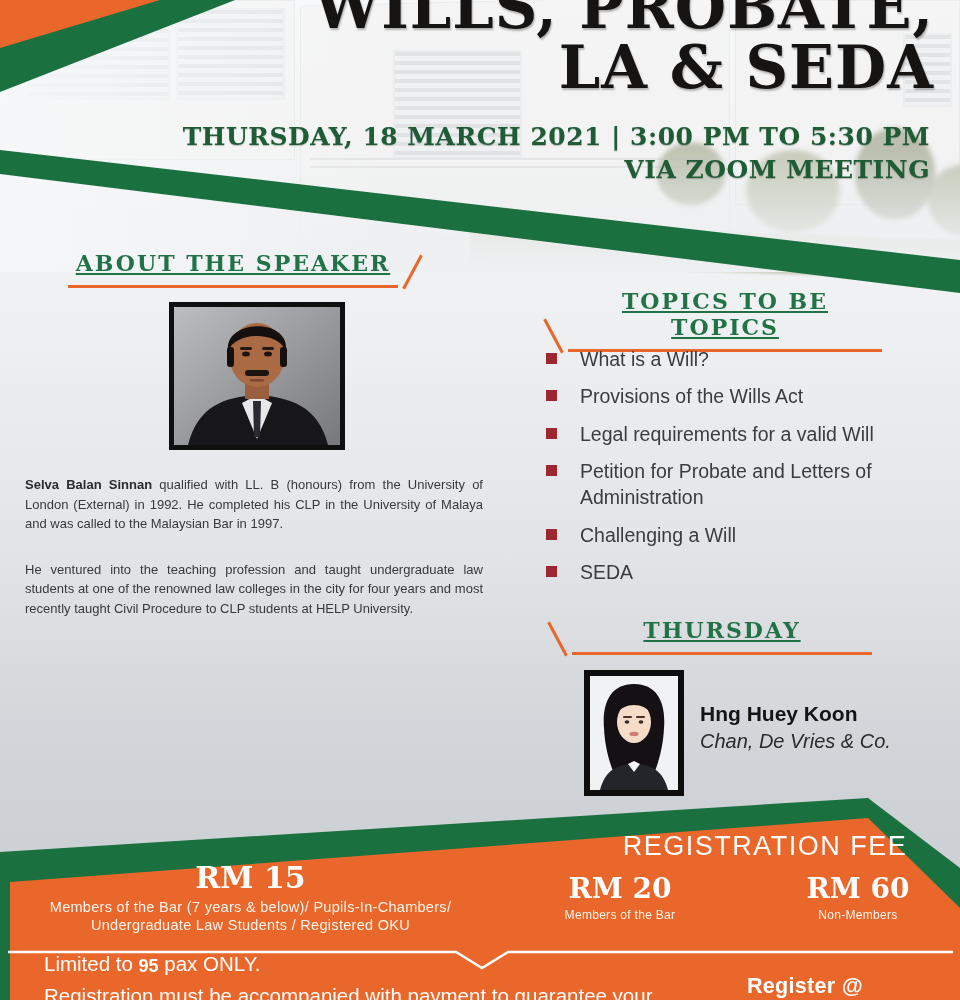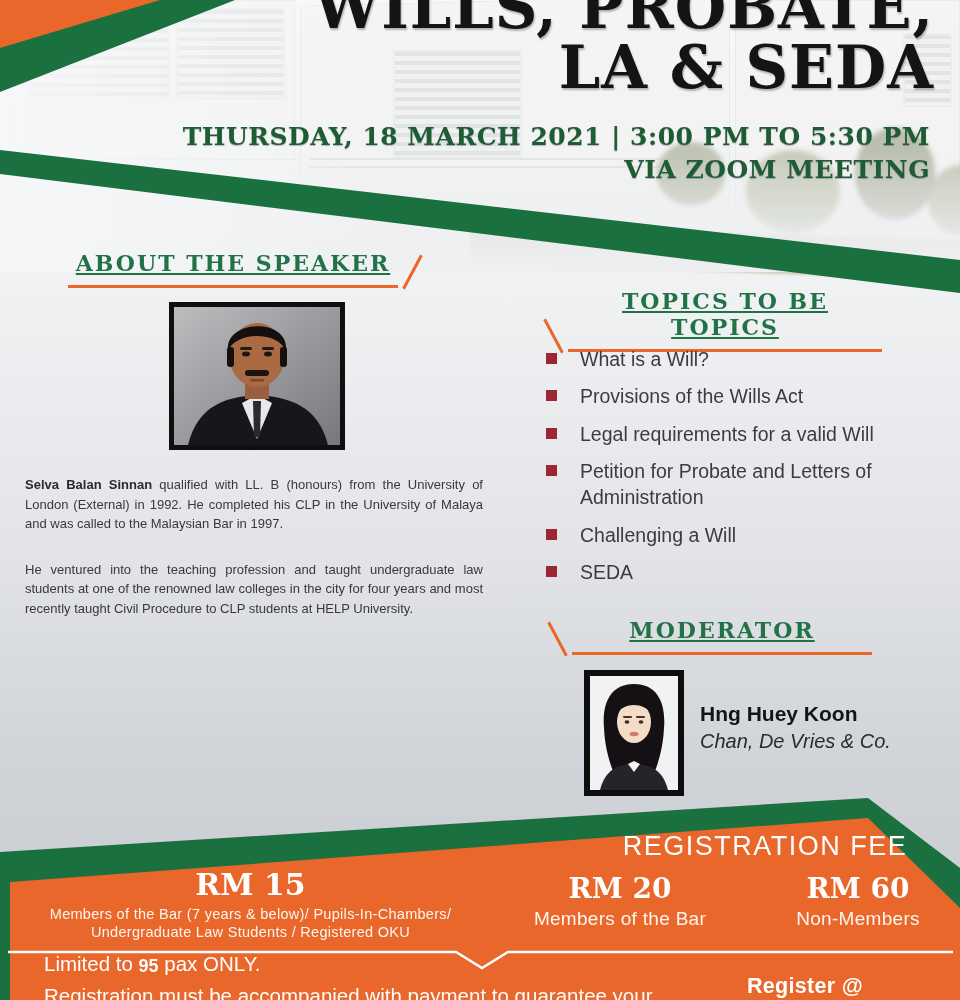--- a/index.html
+++ b/index.html
@@ -71,26 +71,26 @@
     border:6px solid #0d0d0d;box-sizing:border-box;background:#eef0f2;}
   .mod-info{position:absolute;left:700px;top:702px;z-index:4;color:#141414;}
   .mod-name{font-size:21px;font-weight:700;}
   .mod-firm{font-size:20px;font-style:italic;color:#2b2b2b;margin-top:4px;}
   
   .fee-head{position:absolute;left:600px;top:831px;width:330px;z-index:7;text-align:center;
     color:#ffffff;font-size:27px;letter-spacing:1.5px;}
   .tier{position:absolute;z-index:7;text-align:center;color:#fdf6ee;}
   .tier .price{font-family:"DejaVu Serif","Liberation Serif",serif;font-weight:700;color:#ffffff;}
   .tier1{left:28px;top:860px;width:445px;}
-  .tier1 .price{font-size:30px;margin-top:7px;}
+  .tier1 .price{font-size:30px;}
   .tier1 .aud{font-size:14.5px;line-height:1.25;letter-spacing:.3px;margin-top:3px;}
   .tier2{left:515px;top:872px;width:210px;}
   .tier3{left:760px;top:872px;width:196px;}
   .tier2 .price,.tier3 .price{font-size:28px;}
-  .tier2 .aud,.tier3 .aud{font-size:19px;margin-top:3px;letter-spacing:.3px;}
+  .tier2 .aud,.tier3 .aud{font-size:12px;margin-top:3px;letter-spacing:.3px;}
   
   .chevron{position:absolute;left:0;top:938px;z-index:7;}
   .limited{position:absolute;left:44px;top:952px;z-index:7;color:#fff;font-size:20.5px;}
   .limited .big{font-size:18px;font-weight:700;vertical-align:-1px;}
   .note{position:absolute;left:44px;top:984px;z-index:7;color:#fff;font-size:20.5px;}
   .register{position:absolute;left:655px;top:974px;width:300px;z-index:7;text-align:center;
     color:#fff;font-weight:700;font-size:21.5px;letter-spacing:.3px;}
 </style>
 </head>
 <body>
@@ -183,21 +183,21 @@
     <div class="topic">
         <span class="sq"></span>
         <span>Challenging a Will</span>
       </div>
     <div class="topic">
         <span class="sq"></span>
         <span>SEDA</span>
       </div>
   </div>
 
-  <div class="sec-head slash-left head-moderator">MODERATOR</div>
+  <div class="sec-head slash-left head-moderator">THURSDAY</div>
   <div class="mod-photo">
     <svg width="88" height="114" viewBox="0 0 88 114" xmlns="http://www.w3.org/2000/svg">
       <rect width="88" height="114" fill="#f0f2f3"></rect>
       <path d="M44,8 C20,8 12,28 14,52 C15,74 21,92 27,104 L61,104 C67,92 73,74 74,52 C76,28 68,8 44,8 Z" fill="#151013"></path>
       <ellipse cx="44" cy="46" rx="17" ry="21" fill="#f4dcc9"></ellipse>
       <path d="M26,38 C27,18 61,18 62,38 C53,26 35,26 26,38 Z" fill="#151013"></path>
       <ellipse cx="37" cy="46" rx="2.4" ry="1.8" fill="#3a2b24"></ellipse>
       <ellipse cx="51" cy="46" rx="2.4" ry="1.8" fill="#3a2b24"></ellipse>
       <rect x="33" y="40" width="9" height="2" rx="1" fill="#463229"></rect>
       <rect x="46" y="40" width="9" height="2" rx="1" fill="#463229"></rect>

